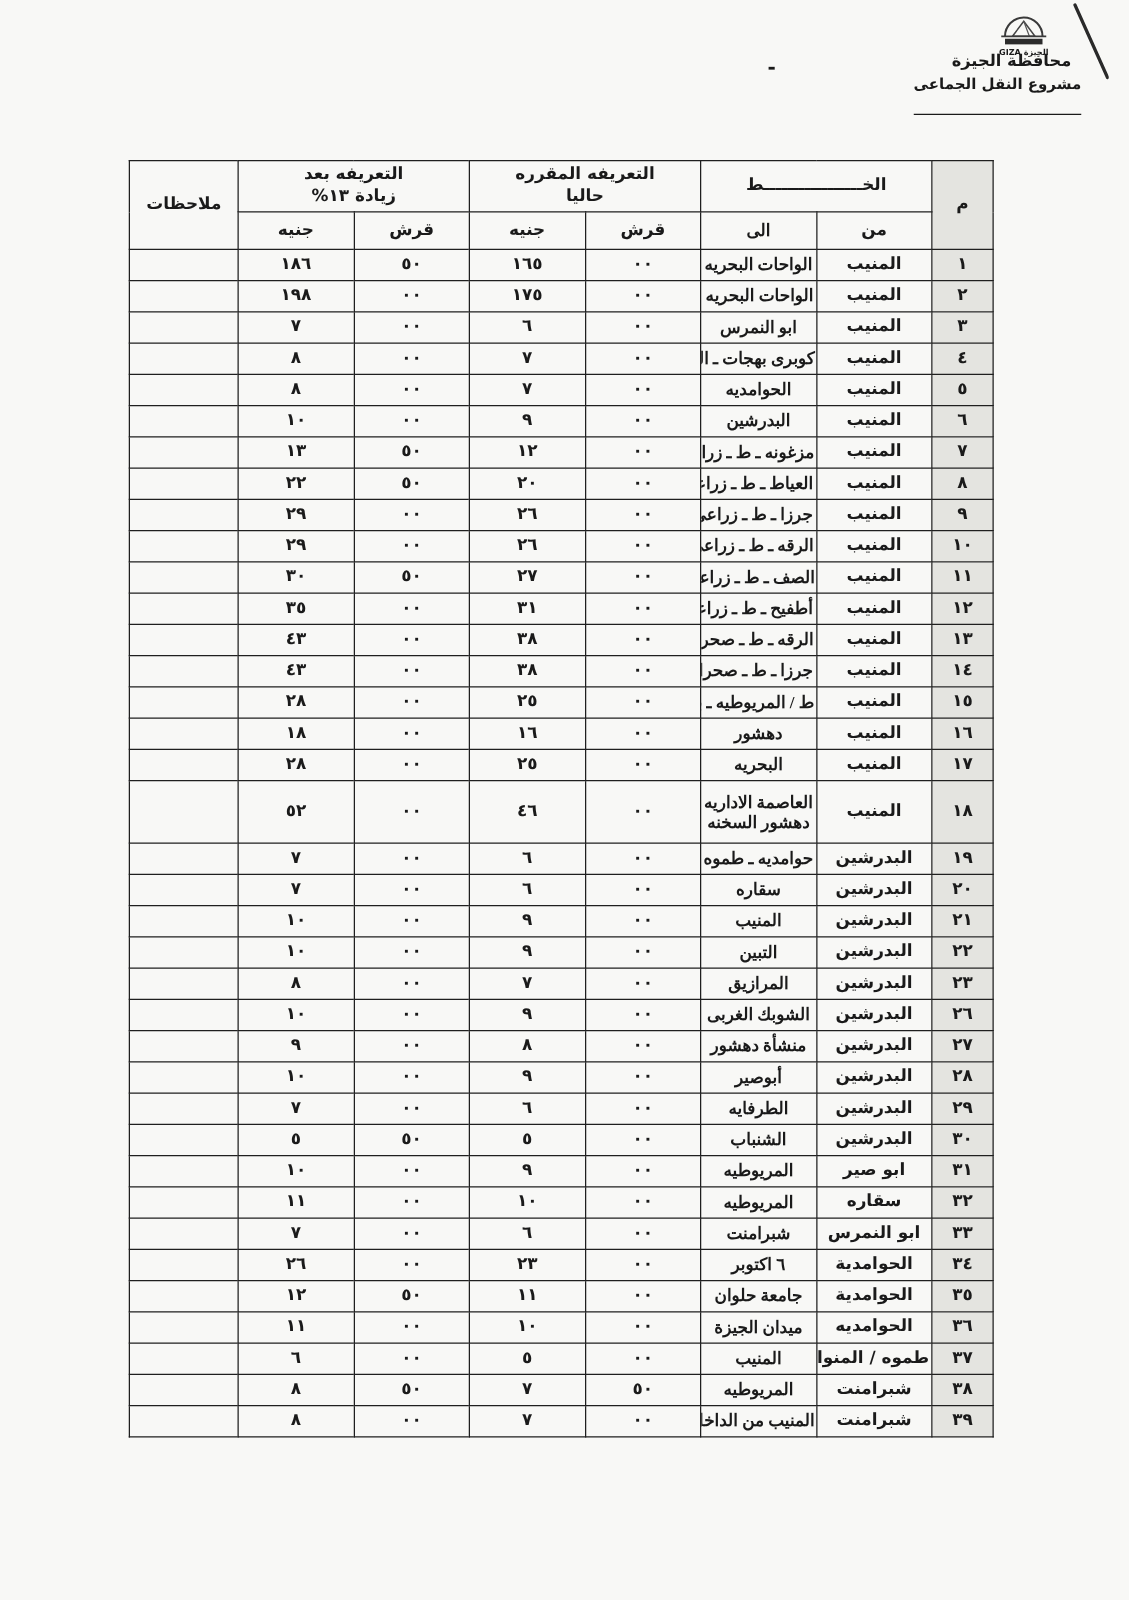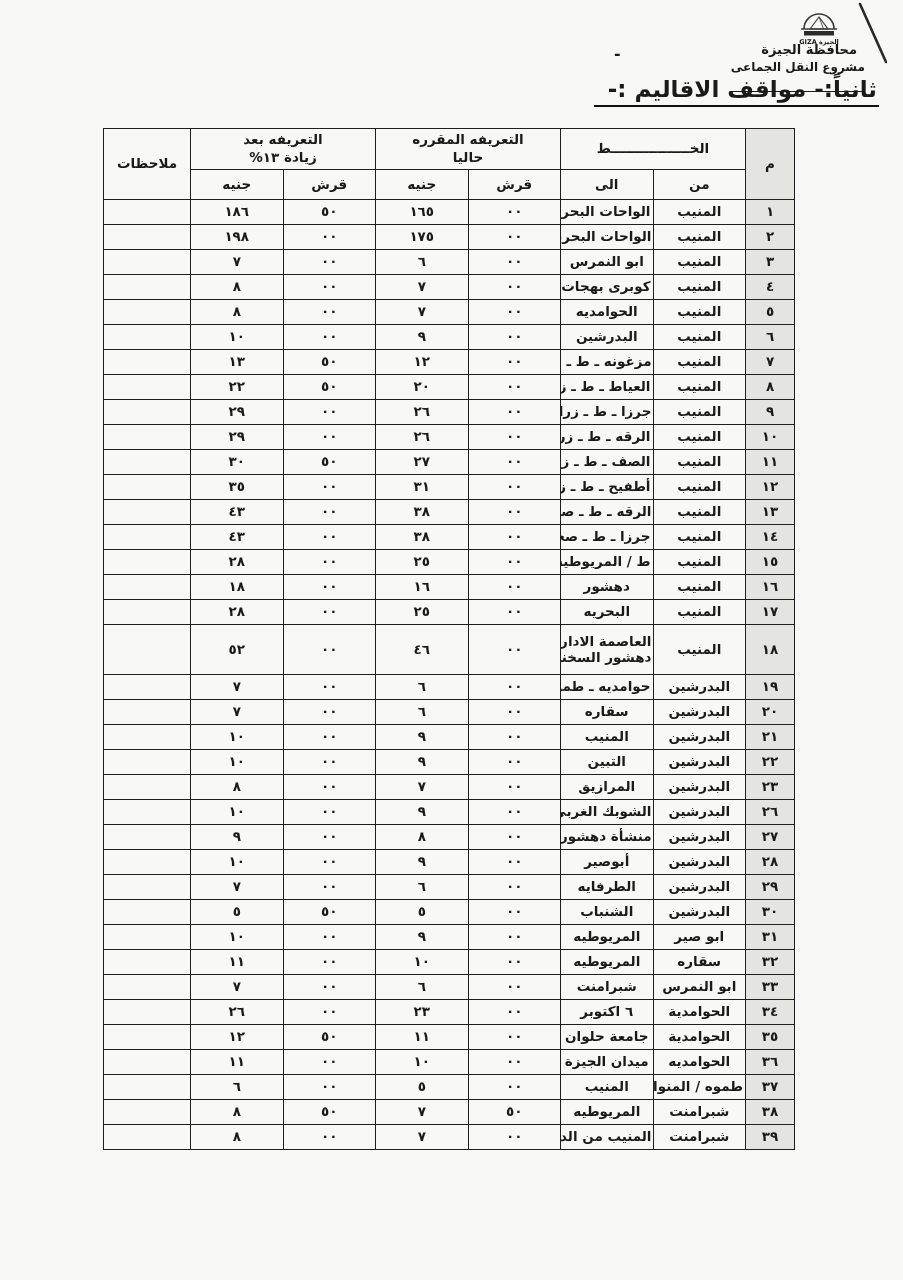--- a/index.html
+++ b/index.html
@@ -44,21 +44,21 @@
     overflow:hidden;
     white-space:nowrap;
   }
   .fares th{font-size:13.5px;}
   .fares .h1 th{height:40px;}
   .fares .h2 th{height:29px;}
   .fares tbody td{height:24px;font-size:13.5px;}
   tr.tall td{height:49px;}
   .c-num{background:#e4e4e0;width:44px;font-size:13px;}
   .c-from{width:108px;}
-  .c-to{width:240px;}
+  .c-to{width:240px;font-family:Liberation Serif, serif;}
   .c-q{width:49px;}
   .c-g1{width:49px;}
   .c-q2{width:49px;}
   .c-g2{width:71px;}
   .c-notes{width:82px;}
   .hdr-2line div{line-height:1.3;}
   .kashida{letter-spacing:0;}
 </style>
 </head>
 <body>
@@ -67,21 +67,20 @@
   <svg class="emblem" viewBox="0 0 44 42">
     <path d="M7 23 A 15 15 0 0 1 37 23" fill="none" stroke="#3a3a3a" stroke-width="1.6"></path>
     <path d="M13 23 L22 11 L31 23 Z" fill="none" stroke="#444" stroke-width="1.2"></path>
     <path d="M22 11 L26.5 23" fill="none" stroke="#555" stroke-width="1"></path>
     <line x1="4" y1="23" x2="40" y2="23" stroke="#3a3a3a" stroke-width="1.4"></line>
     <rect x="7" y="25" width="30" height="4.5" fill="#2b2b2b"></rect>
     <text x="22" y="38" font-size="6.5" text-anchor="middle" fill="#1a1a1a" font-weight="bold">الجيزة GIZA</text>
   </svg>
   <div class="org-name">محافظة الجيزة</div>
   <div class="project-name">مشروع النقل الجماعى</div>
-  <div class="page-title">ثانياً:- مواقف الاقاليم :-</div>
   <div class="stray-dash">-</div>
   <svg class="pen-mark" viewBox="0 0 60 70">
     <line x1="33" y1="4" x2="59" y2="62" stroke="#2a2a2a" stroke-width="2.6" stroke-linecap="round"></line>
   </svg>
 </div>
 
 <table class="fares">
   <thead>
     <tr class="h1">
       <th class="c-num" rowspan="2">م</th>

